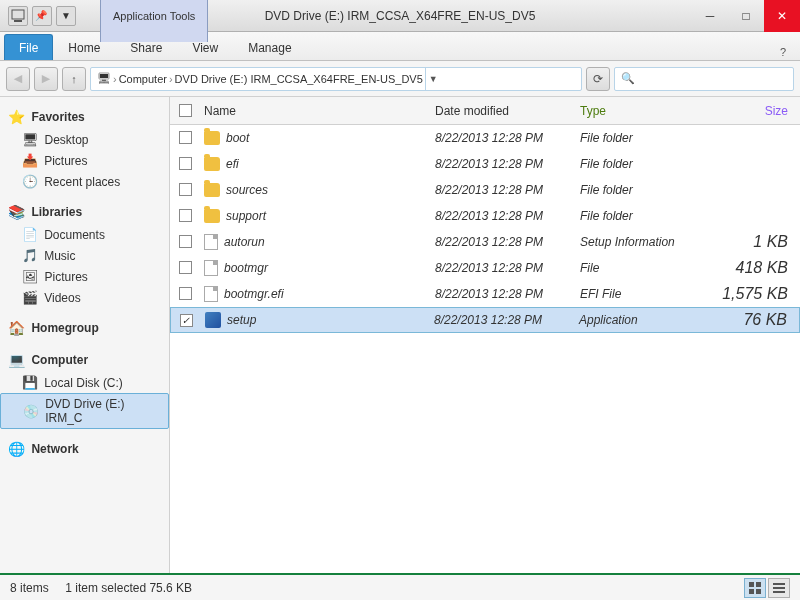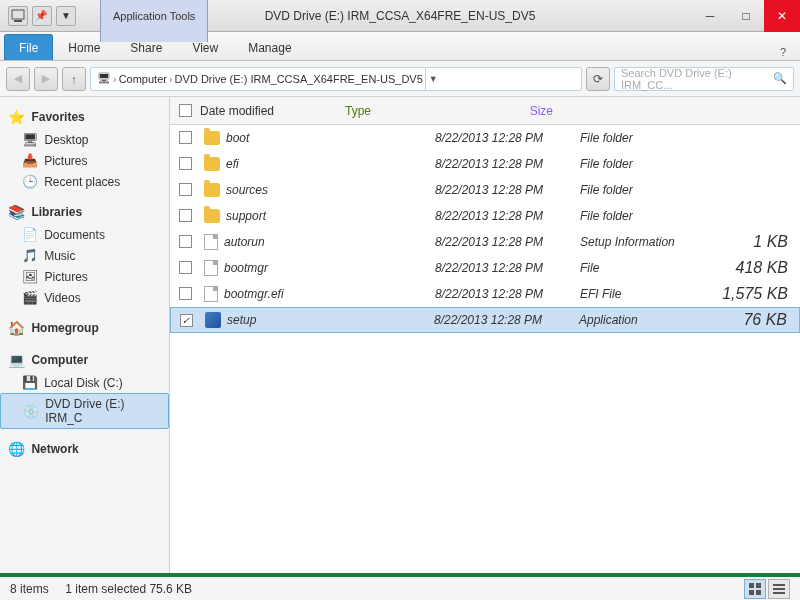--- a/index.html
+++ b/index.html
@@ -224,21 +224,21 @@
       display: flex; align-items: center; justify-content: center;
       font-size: 9px;
     }
     .checkbox-cell.checked { background: white; }
     .check-mark { color: #333; font-size: 10px; }
 
     
     .status-bar {
       height: 28px;
       background: #f5f5f5;
-      border-top: 4px solid #15803d;
+      border-top: 2px solid #15803d;
       display: flex;
       align-items: center;
       padding: 0 10px;
       font-size: 12px;
       color: #333;
       justify-content: space-between;
     }
     .status-right { display: flex; gap: 2px; }
     .view-btn {
       width: 22px; height: 20px;
@@ -304,21 +304,20 @@
   <div class="breadcrumb">
     <span>🖥</span>
     <span class="breadcrumb-sep">›</span>
     <span>Computer</span>
     <span class="breadcrumb-sep">›</span>
     <span>DVD Drive (E:) IRM_CCSA_X64FRE_EN-US_DV5</span>
     <div class="breadcrumb-arrow">▼</div>
   </div>
   <div class="refresh-btn">⟳</div>
   <div class="search-box">
-    <span style="flex:1; font-size:11px; color:#aaa;">Search DVD Drive (E:) IRM_CC...</span>
     <span>🔍</span>
   </div>
 </div>
 
 <div class="main-content">
 
   <div class="sidebar">
 
     <div class="sidebar-section">
       <div class="sidebar-group-header">
@@ -391,20 +390,21 @@
       </div>
     </div>
   </div>
 
   <div class="file-list">
 
     <div class="file-list-header">
       <div class="col-checkbox">
         <div style="width:13px;height:13px;border:1px solid #888;background:white;"></div>
       </div>
+      <div class="col-name">Name</div>
       <div class="col-date">Date modified</div>
       <div class="col-type">Type</div>
       <div class="col-size">Size</div>
     </div>
 
     <div class="file-rows">
 
       <div class="file-row">
         <div class="col-checkbox">
             <div style="width:13px;height:13px;border:1px solid #888;background:white;"></div>

